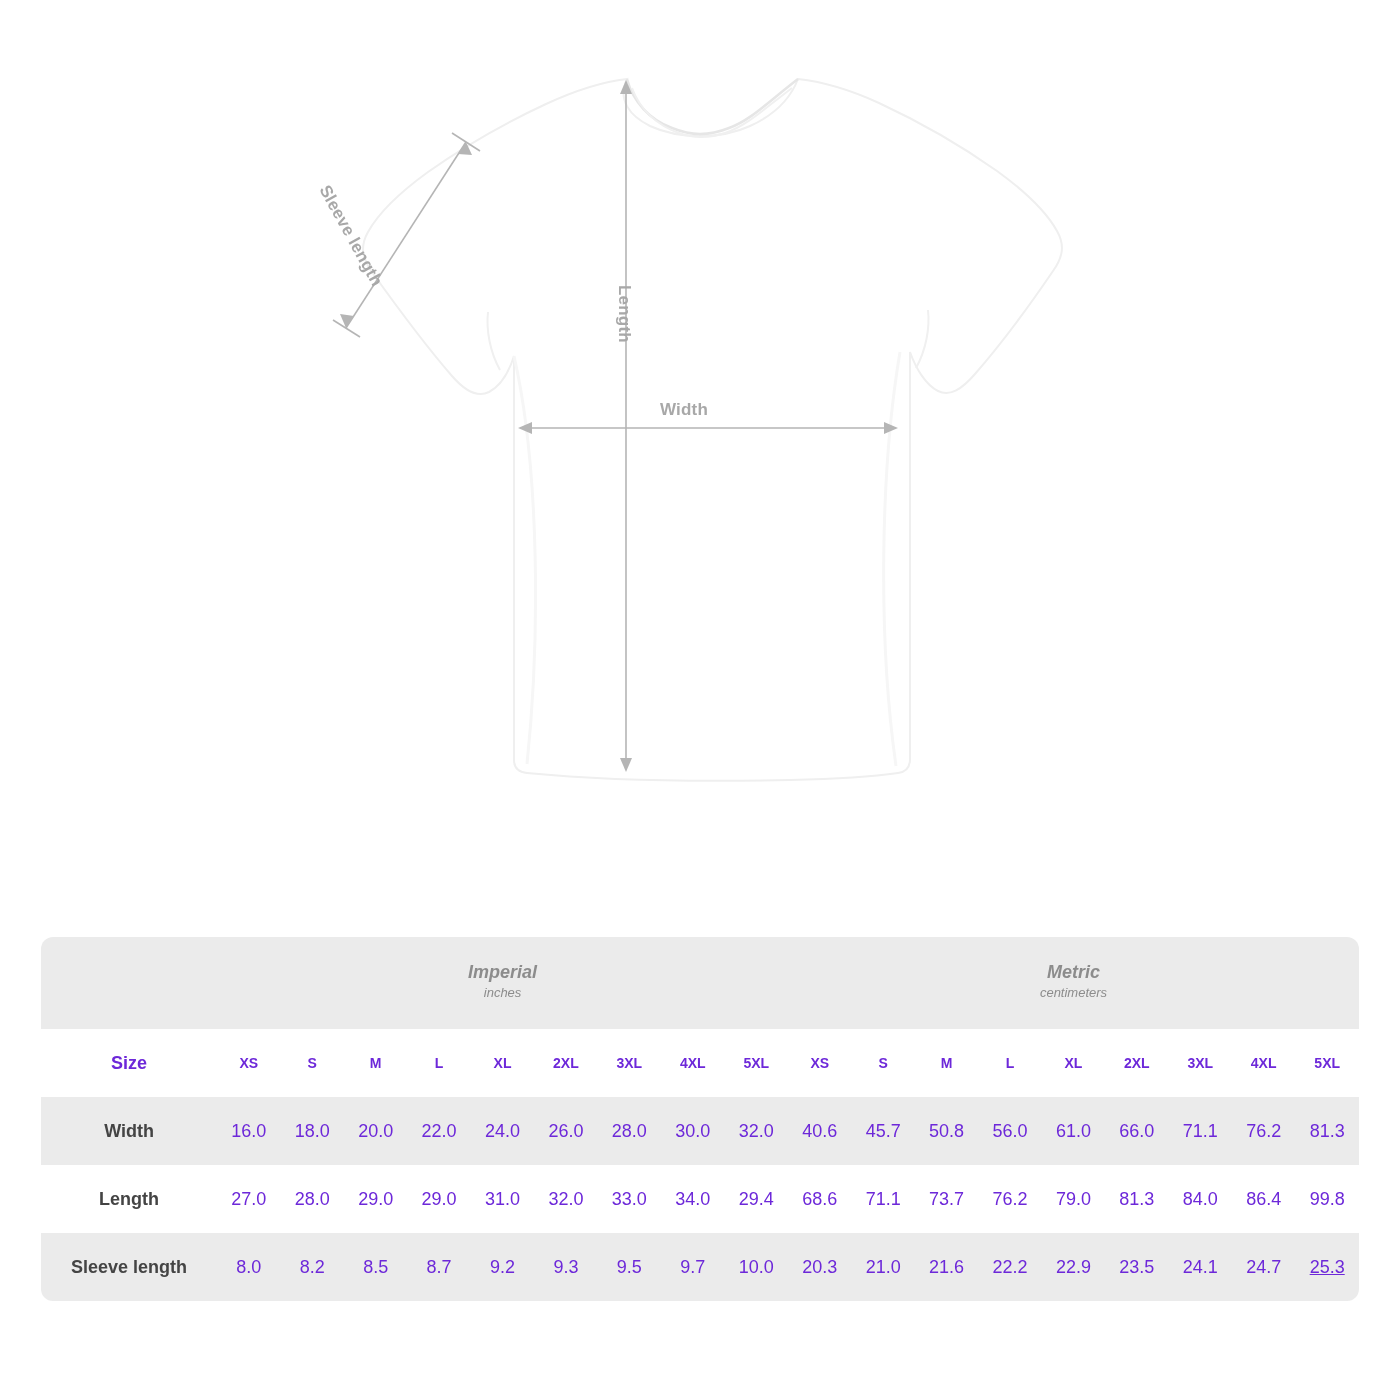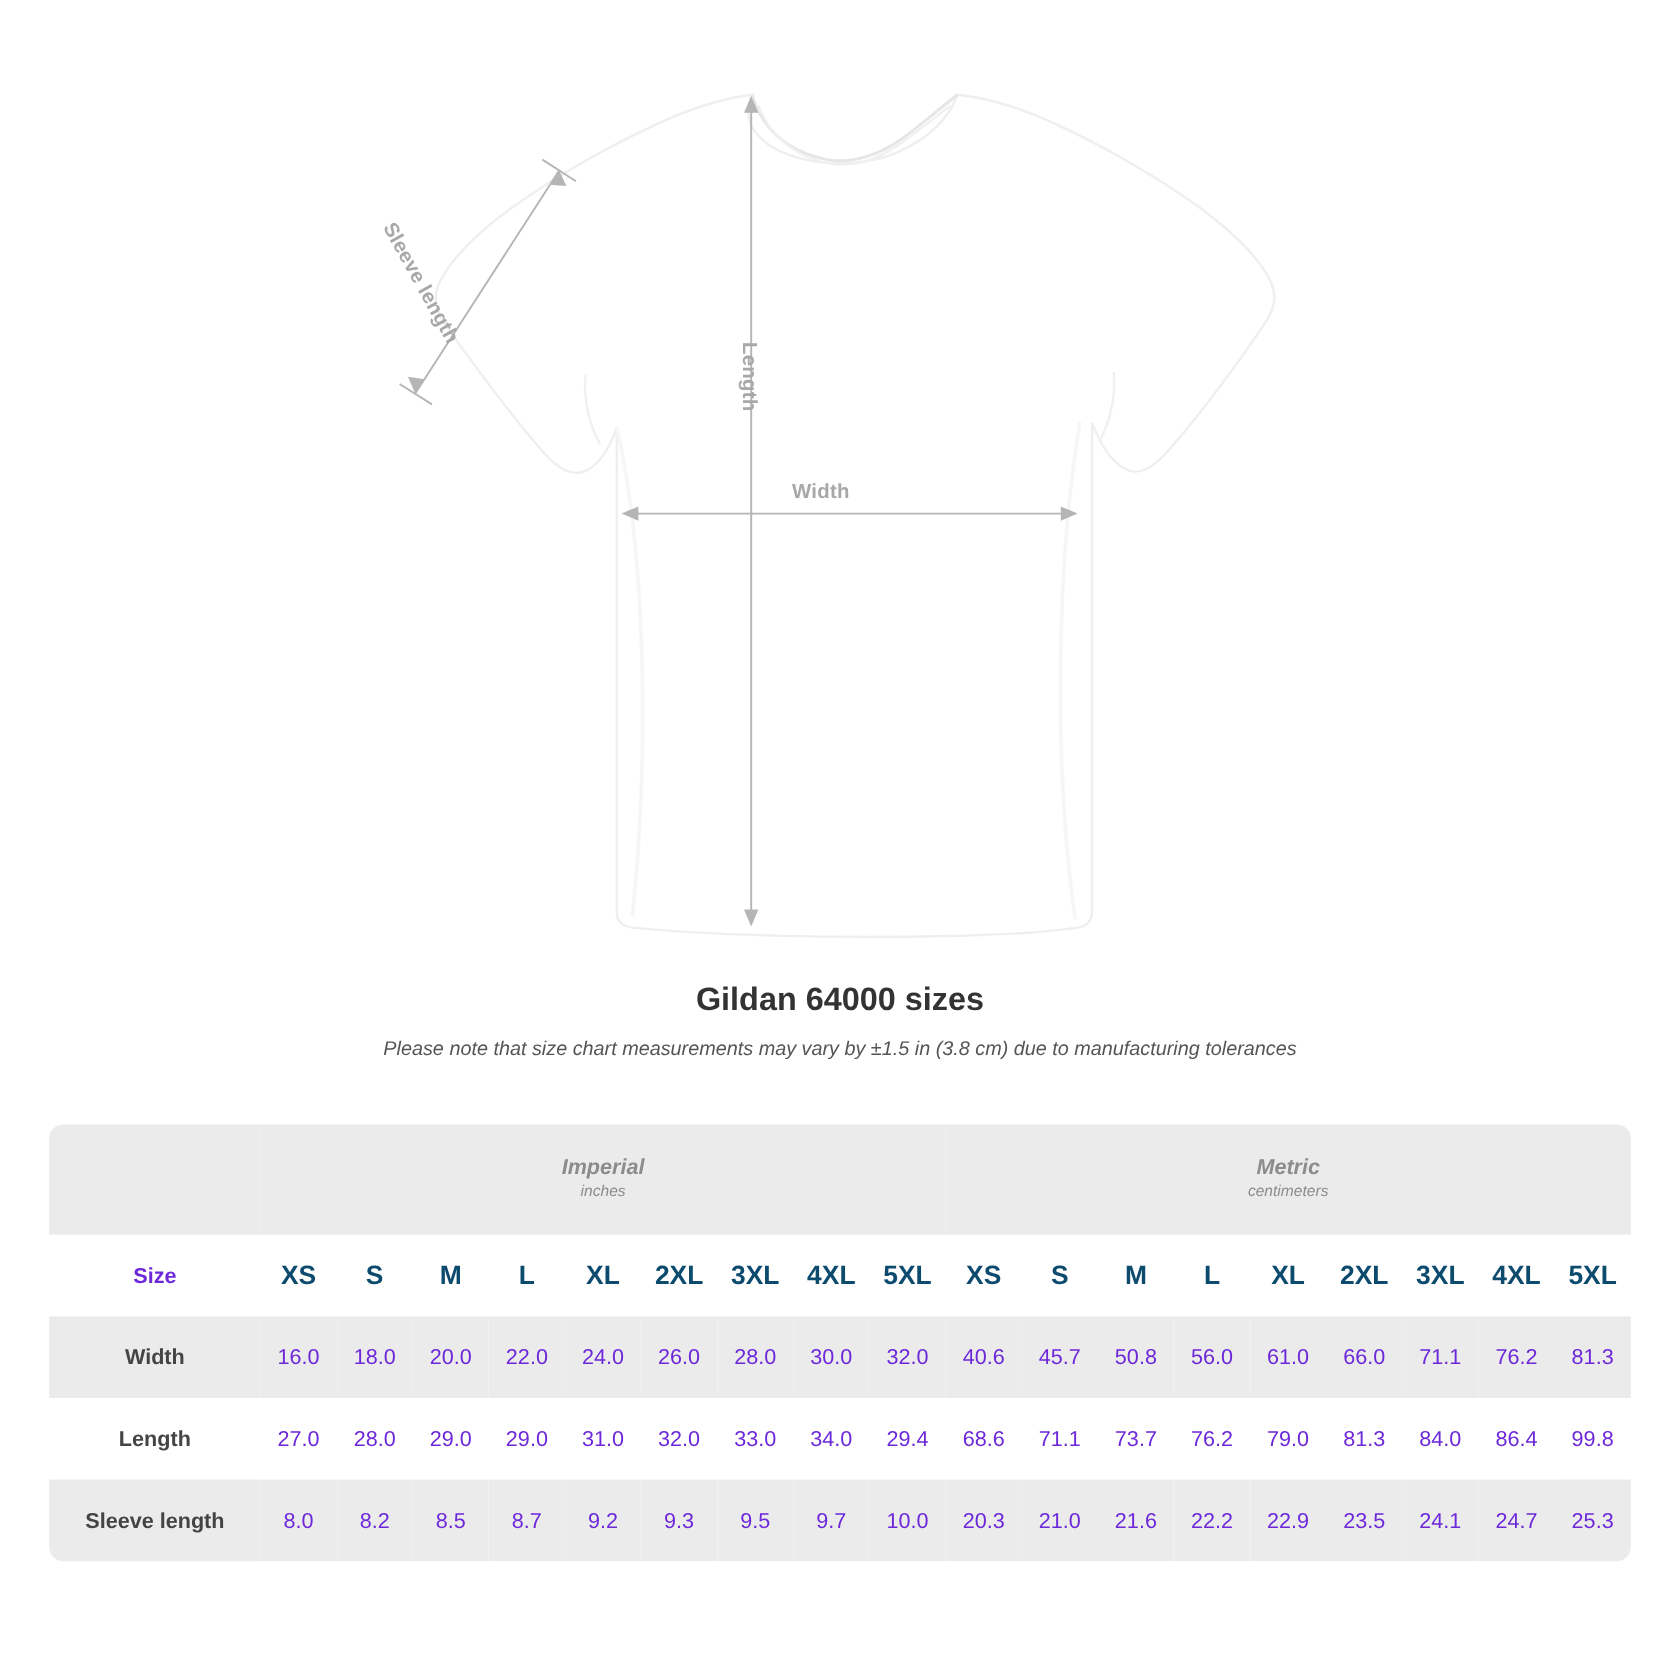--- a/index.html
+++ b/index.html
@@ -118,23 +118,23 @@
   .unit-sub {
     font-size: 13px;
     font-style: italic;
     color: #8c8c8c;
     line-height: 1.6;
   }
 
   .size-row td {
     height: 68px;
     background: #ffffff;
-    font-size: 22px;
-    font-weight: bold;
-    color: #0c4a6e;
+    font-size: 14px;
+    font-weight: bold;
+    color: #6d28d9;
   }
   .size-row td.rowlabel {
     font-size: 18px;
     font-weight: bold;
     color: #6d28d9;
   }
 
   .data-row td {
     height: 68px;
     font-size: 18px;
@@ -144,21 +144,21 @@
     font-weight: bold;
     color: #444444;
   }
   .row-shade td {
     background: #ebebeb;
   }
   .row-plain td {
     background: #ffffff;
   }
   .row-last td.corner-left { border-bottom-left-radius: 12px; }
-  .row-last td.corner-right { border-bottom-right-radius: 12px; }
+  .row-last td.corner-right { border-bottom-right-radius: 12px; text-decoration: underline; }
 </style>
 </head>
 <body>
 
 <div class="page">
 
   <div class="illustration">
     <svg class="shirt-svg" width="1400" height="800" viewBox="0 0 1400 800">
 
       <path d="M627 79
@@ -217,24 +217,20 @@
       </g>
       <polygon points="518,428 532,422 532,434" fill="#b5b5b5"></polygon>
       <polygon points="898,428 884,422 884,434" fill="#b5b5b5"></polygon>
     </svg>
 
     <div class="meas-label label-sleeve">Sleeve length</div>
     <div class="meas-label label-length">Length</div>
     <div class="meas-label label-width">Width</div>
   </div>
 
-  <div class="title-block">
-    <h1 class="chart-title">Gildan 64000 sizes</h1>
-    <p class="chart-note">Please note that size chart measurements may vary by ±1.5 in (3.8 cm) due to manufacturing tolerances</p>
-  </div>
 
   <div class="table-wrap">
     <table class="size-chart">
       <colgroup>
         <col style="width:176px">
         <col span="18" style="width:63.4px">
       </colgroup>
       <tbody>
         <tr class="unit-row">
           <td class="corner-left"></td>

